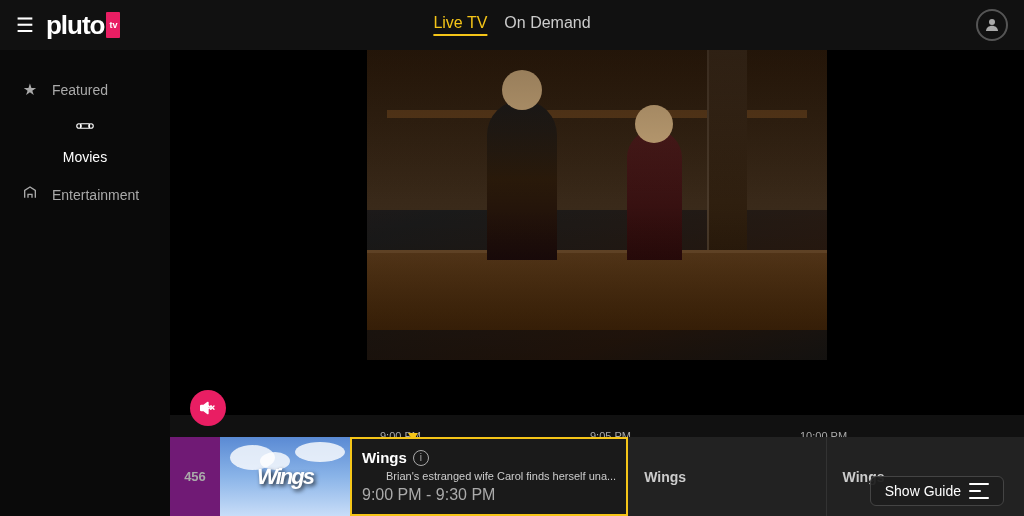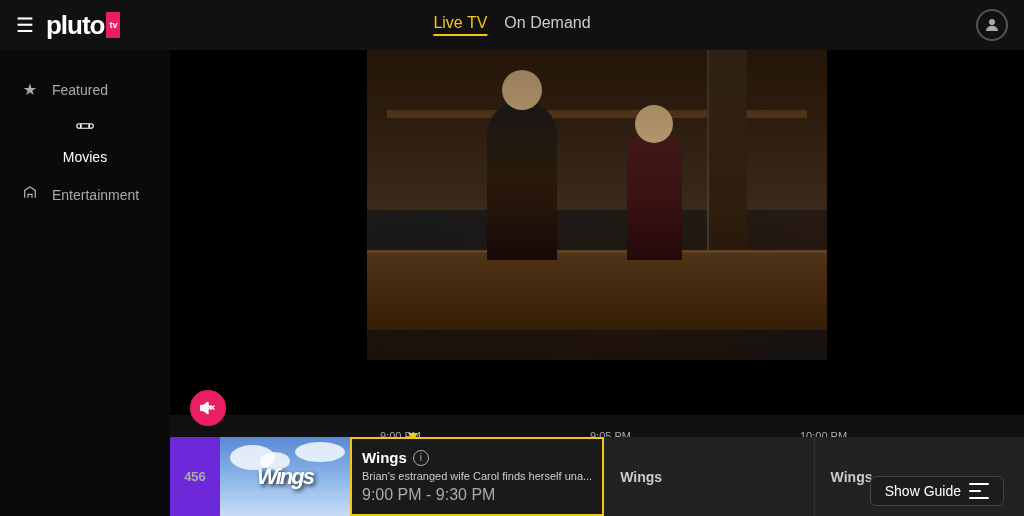--- a/index.html
+++ b/index.html
@@ -249,21 +249,21 @@
       bottom: 0;
       background: #111;
       display: flex;
       align-items: stretch;
     }
     .channel-number {
       width: 50px;
       display: flex;
       align-items: center;
       justify-content: center;
-      background: #6d28d9;
+      background: #701a75;
       color: #aaa;
       font-size: 13px;
       font-weight: bold;
       flex-shrink: 0;
       text-align: center;
     }
     .channel-thumb {
       width: 130px;
       background: linear-gradient(135deg, #1a3a5a 0%, #3a5a8a 50%, #1a4a7a 100%);
       display: flex;
@@ -315,20 +315,21 @@
       cursor: pointer;
       flex-shrink: 0;
     }
     .program-desc {
       font-size: 11px;
       color: #ccc;
       margin-bottom: 4px;
       white-space: nowrap;
       overflow: hidden;
       text-overflow: ellipsis;
+      margin-left: 24px;
     }
     .program-time {
       font-size: 16px;
       color: #aaa;
     }
     .program-next {
       flex: 1;
       background: #222;
       display: flex;
       align-items: center;

